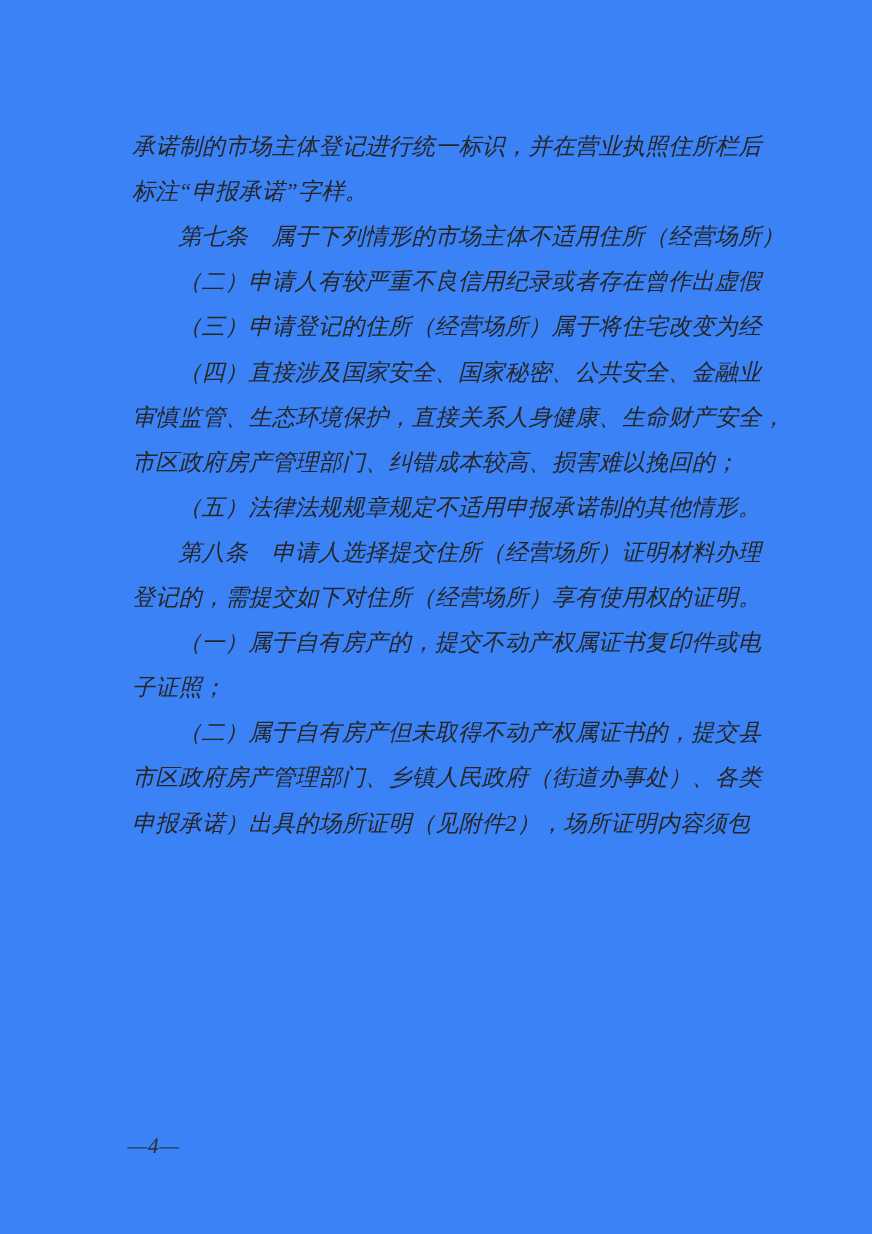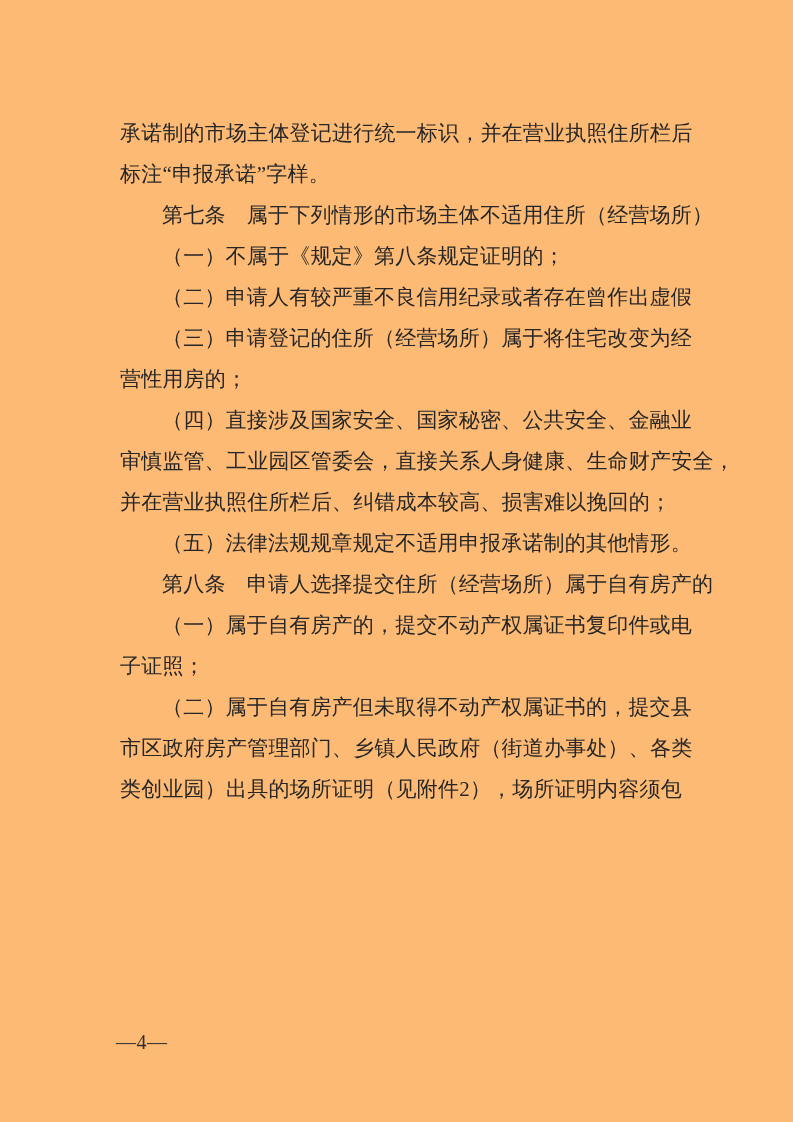--- a/index.html
+++ b/index.html
@@ -12,21 +12,22 @@
     position: relative;
     font-family: "Liberation Serif", "DejaVu Serif", serif;
     color: #262626;
     overflow: hidden;
   }
   .page {
     position: absolute;
     left: 0; top: 0;
     width: 793px;
     height: 1122px;
-    background: #fdba74;
+    background: #3b82f6;
+    font-style: italic;
   }
   .text-block {
     position: absolute;
     left: 120px;
     top: 113px;
     width: 600px;
     font-size: 21px;
     line-height: 41px;
     letter-spacing: 0.2px;
     font-weight: 400;
@@ -48,29 +49,28 @@
   }
 </style>
 </head>
 <body>
 
 <div class="page">
   <div class="text-block">
       <div class="doc-line">承诺制的市场主体登记进行统一标识，并在营业执照住所栏后</div>
       <div class="doc-line">标注“申报承诺”字样。</div>
       <div class="doc-line indent">第七条　属于下列情形的市场主体不适用住所（经营场所）</div>
-      <div class="doc-line indent">（一）不属于《规定》第八条规定证明的；</div>
       <div class="doc-line indent">（二）申请人有较严重不良信用纪录或者存在曾作出虚假</div>
       <div class="doc-line indent">（三）申请登记的住所（经营场所）属于将住宅改变为经</div>
-      <div class="doc-line">营性用房的；</div>
       <div class="doc-line indent">（四）直接涉及国家安全、国家秘密、公共安全、金融业</div>
-      <div class="doc-line">审慎监管、工业园区管委会，直接关系人身健康、生命财产安全，</div>
-      <div class="doc-line">并在营业执照住所栏后、纠错成本较高、损害难以挽回的；</div>
+      <div class="doc-line">审慎监管、生态环境保护，直接关系人身健康、生命财产安全，</div>
+      <div class="doc-line">市区政府房产管理部门、纠错成本较高、损害难以挽回的；</div>
       <div class="doc-line indent">（五）法律法规规章规定不适用申报承诺制的其他情形。</div>
-      <div class="doc-line indent">第八条　申请人选择提交住所（经营场所）属于自有房产的</div>
+      <div class="doc-line indent">第八条　申请人选择提交住所（经营场所）证明材料办理</div>
+      <div class="doc-line">登记的，需提交如下对住所（经营场所）享有使用权的证明。</div>
       <div class="doc-line indent">（一）属于自有房产的，提交不动产权属证书复印件或电</div>
       <div class="doc-line">子证照；</div>
       <div class="doc-line indent">（二）属于自有房产但未取得不动产权属证书的，提交县</div>
       <div class="doc-line">市区政府房产管理部门、乡镇人民政府（街道办事处）、各类</div>
-      <div class="doc-line">类创业园）出具的场所证明（见附件2），场所证明内容须包</div>
+      <div class="doc-line">申报承诺）出具的场所证明（见附件2），场所证明内容须包</div>
     </div>
   <div class="page-number">—4—</div>
 </div>
 
 </body></html>

